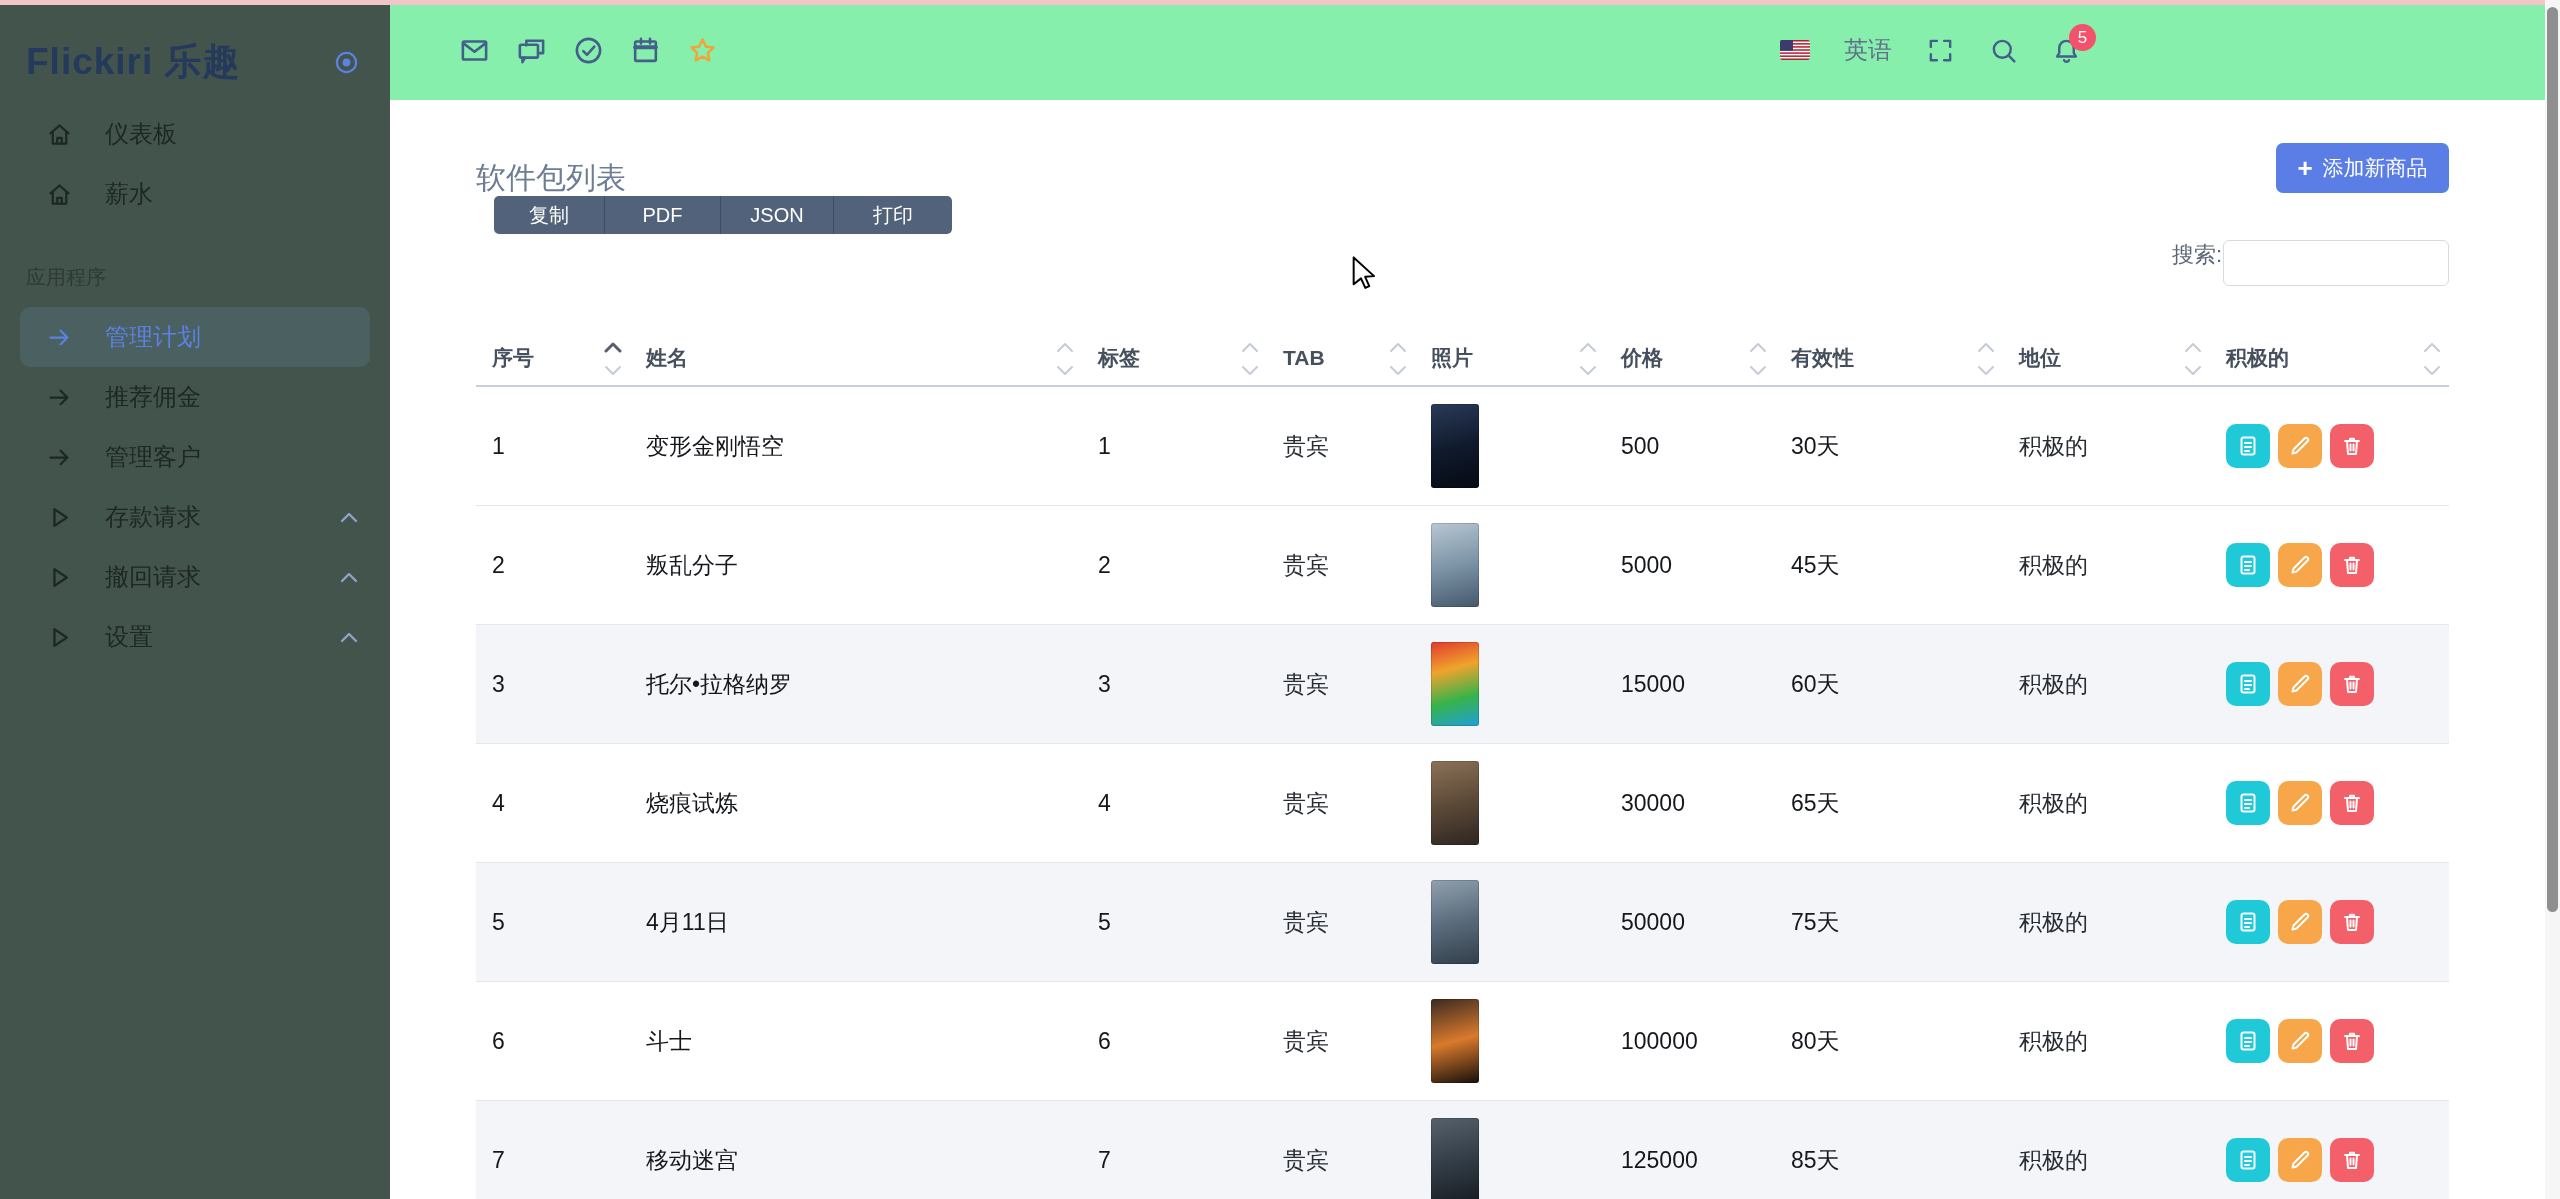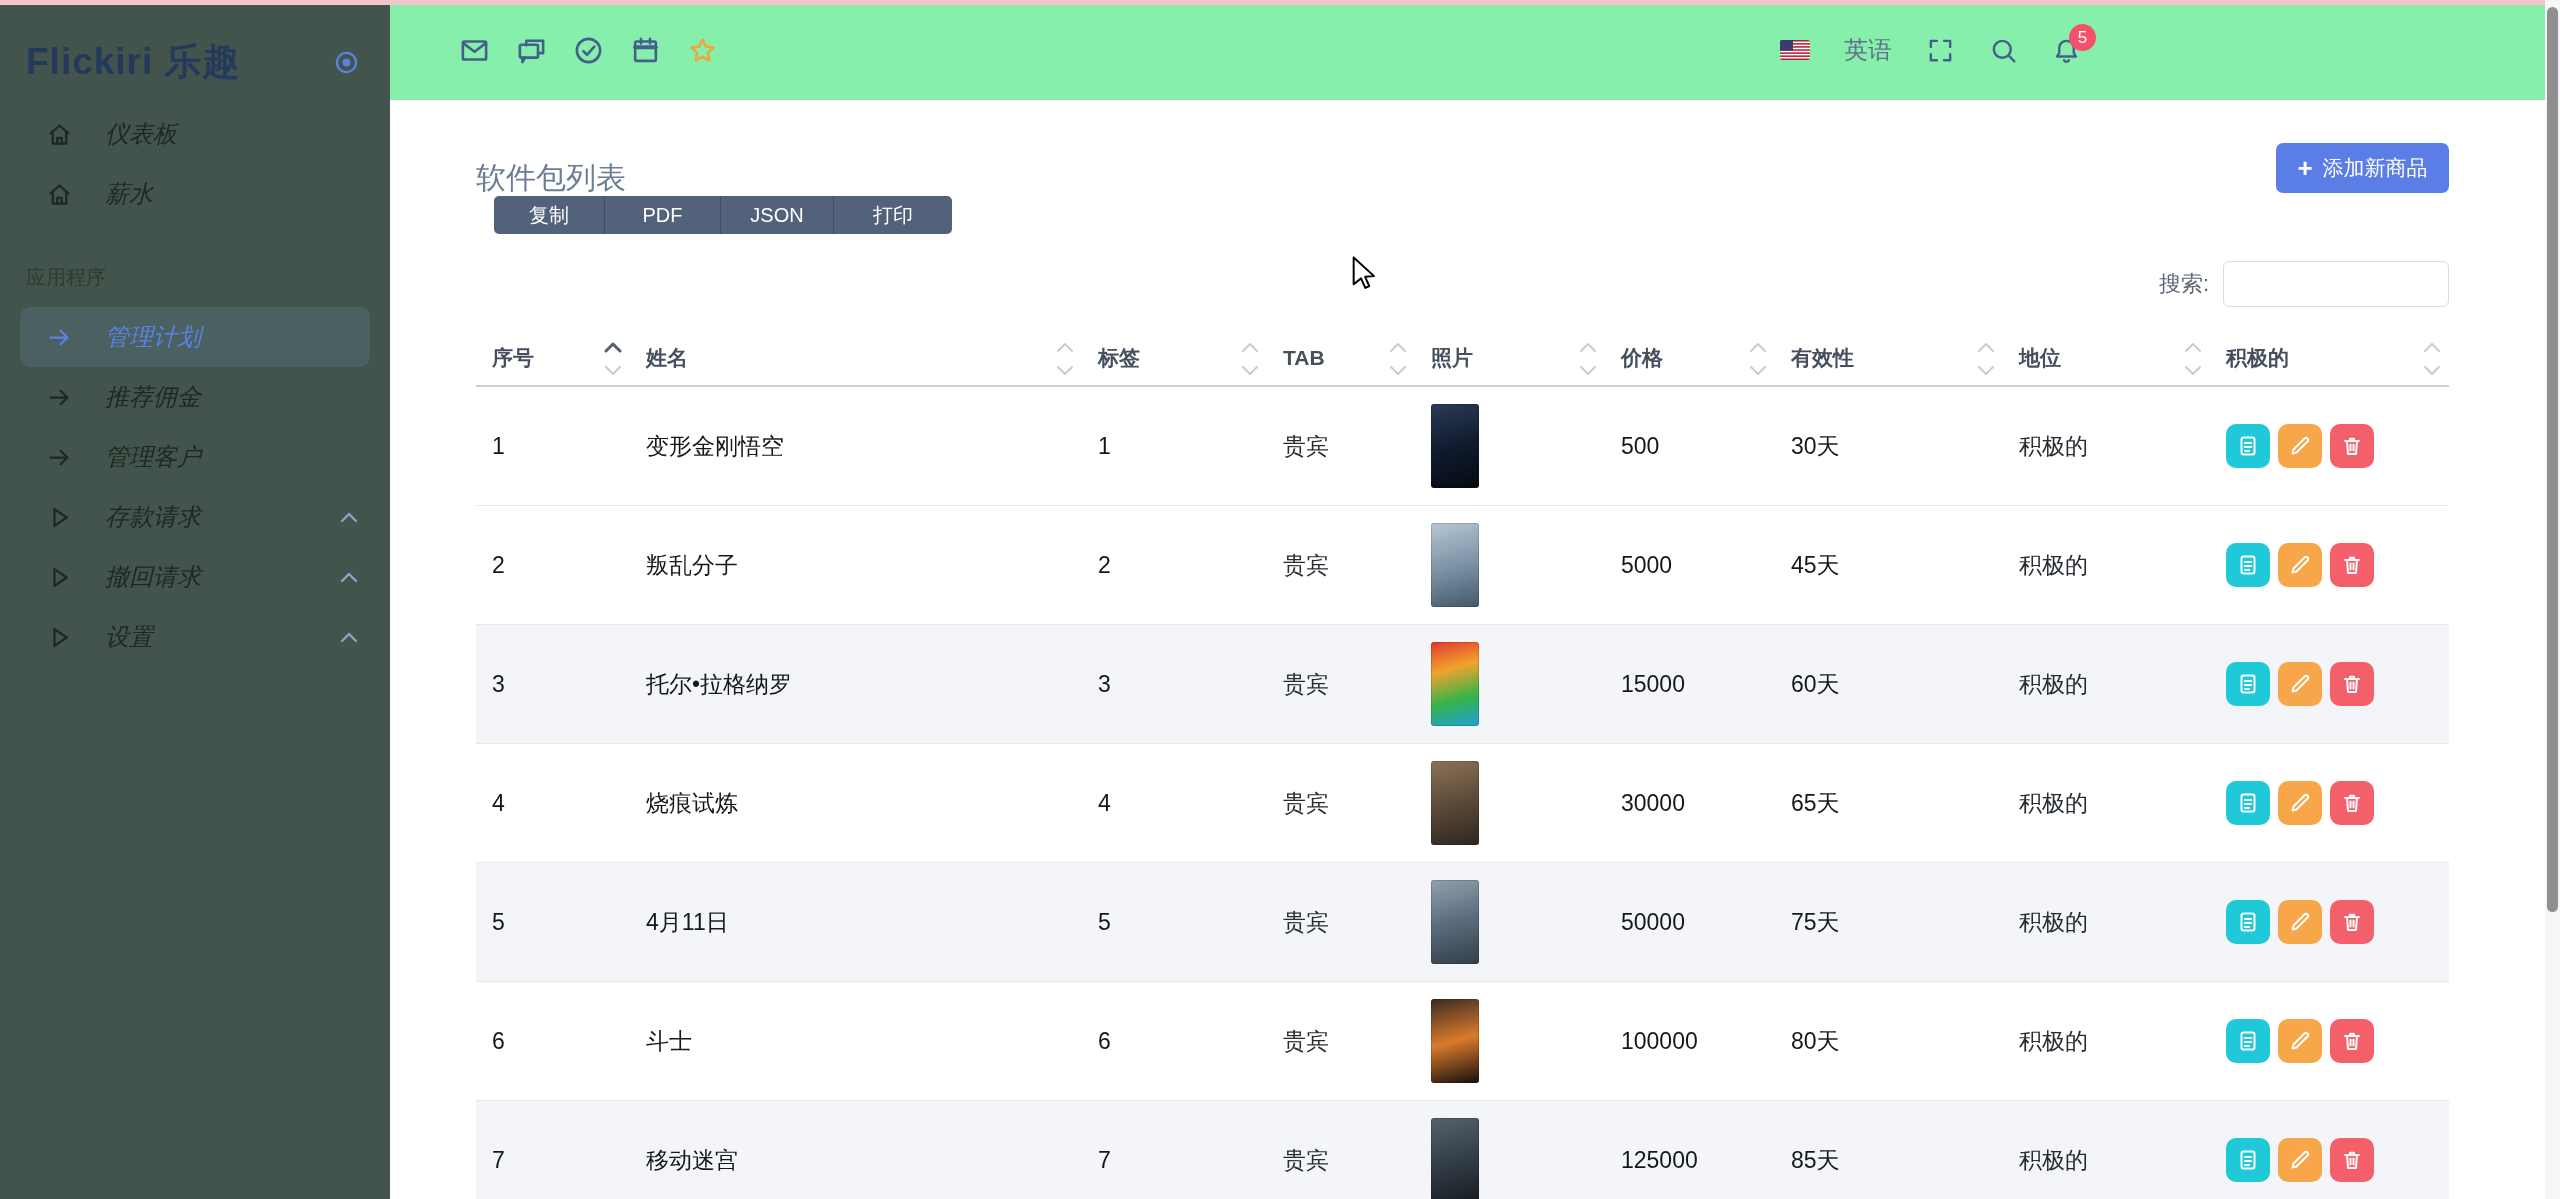--- a/index.html
+++ b/index.html
@@ -6,21 +6,21 @@
   .app{position:relative;width:2560px;height:1199px;overflow:hidden;background:#fff;
        font-family:"Liberation Sans","DejaVu Sans",sans-serif;color:#14171c;}
   .top-strip{position:absolute;top:0;left:0;width:100%;height:5px;background:var(--top_strip,#f2c6c9);z-index:60;}
 
   
   .sidebar{position:absolute;left:0;top:0;bottom:0;width:390px;background:var(--sidebar_bg,#42544b);z-index:10;}
   .logo-row{display:flex;justify-content:space-between;align-items:center;padding:40px 30px 0 26px;}
   .logo{font-size:37px;font-weight:bold;color:#24395c;line-height:44px;letter-spacing:1px;}
   .logo-record{color:var(--active_link,#4f7ce8);}
   .logo-record svg{width:27px;height:27px;display:block;}
-  .side-nav{margin-top:20px;font-style:italic;}
+  .side-nav{margin-top:20px;}
   .side-item{display:flex;align-items:center;height:60px;margin:0 20px;padding:0 12px 0 26px;
              border-radius:10px;color:#1d2822;cursor:pointer;}
   .side-item .icon{width:27px;height:27px;margin-right:32px;flex:0 0 auto;}
   .side-item .icon svg{width:27px;height:27px;display:block;}
   .side-item .lbl{font-size:24px;flex:1 1 auto;}
   .side-item .chev{width:18px;height:12px;color:#8fa3c6;}
   .side-item .chev svg{width:18px;height:12px;display:block;}
   .side-item.active{background:var(--active_pill,#4b6060);color:var(--active_link,#5b82e3);}
   .side-section{margin:40px 0 16px 26px;font-size:20px;color:#2e3b33;}
 
@@ -43,21 +43,21 @@
   .content{position:absolute;left:86px;top:100px;width:1973px;bottom:0;}
   .page-title{position:absolute;left:0;top:38px;font-size:30px;font-weight:500;color:#6d7e94;}
   .export-group{position:absolute;left:18px;top:96px;display:flex;height:38px;border-radius:5px;overflow:hidden;}
   .exp-btn{background:var(--export_button,#51627a);color:#fff;border:none;border-right:1px solid #3e4d61;
            font-size:20px;padding:0;cursor:pointer;font-family:inherit;}
   .exp-btn:last-child{border-right:none;}
   .add-btn{position:absolute;right:0;top:43px;width:173px;height:50px;border:none;border-radius:7px;
            background:var(--add_button,#5a7de6);color:#fff;font-size:21px;cursor:pointer;font-family:inherit;
            display:flex;align-items:center;justify-content:center;gap:10px;}
   .add-btn .plus{font-size:26px;font-weight:bold;line-height:1;}
-  .search-row{position:absolute;right:0;top:161px;display:flex;align-items:center;gap:14px;}
+  .search-row{position:absolute;right:0;top:140px;display:flex;align-items:flex-start;gap:1px;}
   .search-row label{font-size:22px;color:#5b6676;}
   .search-input{width:226px;height:46px;border:1px solid #d6dbe2;border-radius:6px;outline:none;
                 font-size:20px;padding:0 12px;box-sizing:border-box;}
 
   
   table.pkg{position:absolute;left:0;top:230px;width:1973px;border-collapse:collapse;table-layout:fixed;}
   .pkg th{position:relative;height:55px;text-align:left;vertical-align:middle;padding:0 30px 0 16px;
           font-size:21px;font-weight:bold;color:#454f5d;border-bottom:2px solid #c8cfd9;cursor:pointer;}
   .pkg td{height:118px;vertical-align:middle;padding:0 0 0 16px;font-size:23px;color:#14171c;}
   .pkg tbody tr{border-top:1px solid #e4e8ec;}

